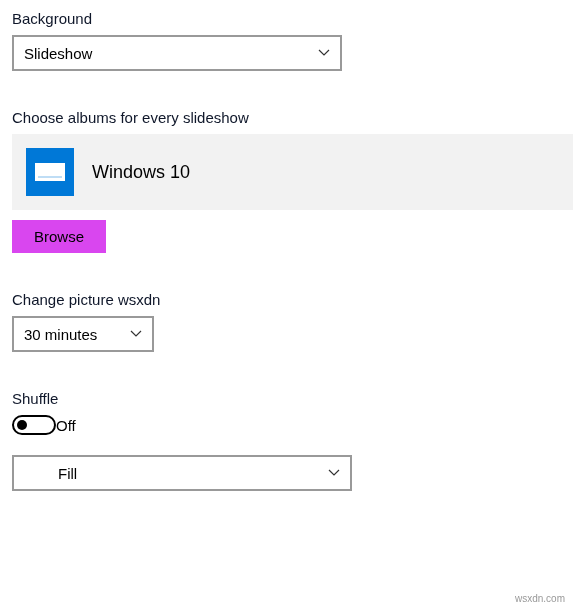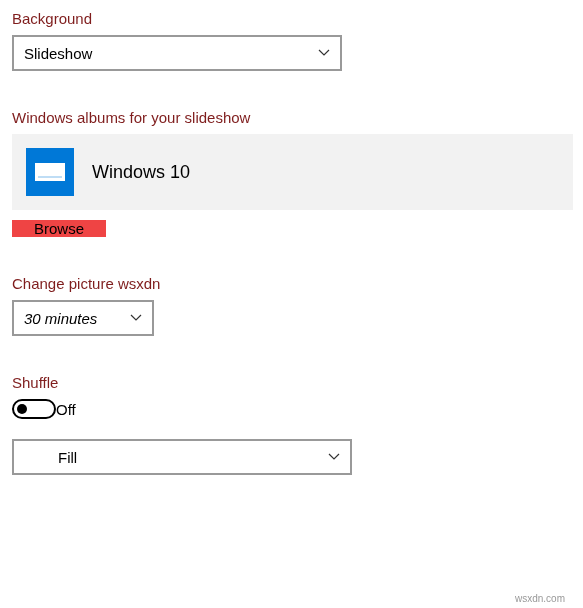--- a/index.html
+++ b/index.html
@@ -15,21 +15,21 @@
       width: 583px;
       height: 608px;
       padding: 10px 10px 10px 12px;
       position: relative;
     }
     .section {
       margin-bottom: 20px;
     }
     .label {
       font-size: 15px;
-      color: #7f1d1d;
+      color: #0f172a;
       margin-bottom: 8px;
       display: block;
     }
     .dropdown {
       border: 2px solid #999;
       height: 36px;
       display: flex;
       align-items: center;
       justify-content: space-between;
       padding: 0 10px 0 10px;
@@ -39,21 +39,20 @@
     }
     .dropdown.wide {
       width: 330px;
     }
     .dropdown.full {
       width: 340px;
       padding-left: 44px;
     }
     .dropdown.small {
       width: 142px;
-      font-style: italic;
     }
     .dropdown-text {
       font-size: 15px;
     }
     .chevron {
       width: 12px;
       height: 12px;
       display: flex;
       align-items: center;
       justify-content: center;
@@ -86,23 +85,23 @@
       left:3px; right:3px;
       bottom:3px;
       height:2px;
       background:#0078d7;
       opacity:0.25;
     }
     .album-name {
       font-size: 18px;
     }
     .browse-btn {
-      background: #ef4444;
+      background: #d946ef;
       border: none;
-      padding: 0 22px;
+      padding: 8px 22px;
       font-size: 15px;
       font-family: inherit;
       cursor: pointer;
       color: #000;
     }
     .toggle-row {
       display: flex;
       align-items: center;
     }
     .toggle {
@@ -145,21 +144,21 @@
       <svg width="12" height="8" viewBox="0 0 12 8">
           <path d="M1 1 L6 6 L11 1" stroke="#333" stroke-width="1.2" fill="none"></path>
         </svg>
     </span>
   </div>
 </div>
 
 <div style="height:18px"></div>
 
 <div class="section">
-  <span class="label">Windows albums for your slideshow</span>
+  <span class="label">Choose albums for every slideshow</span>
   <div class="album-row">
     <div class="album-icon">
       <div class="album-icon-inner"></div>
     </div>
     <span class="album-name">Windows 10</span>
   </div>
   <button class="browse-btn">Browse</button>
 </div>
 
 <div style="height:18px"></div>

